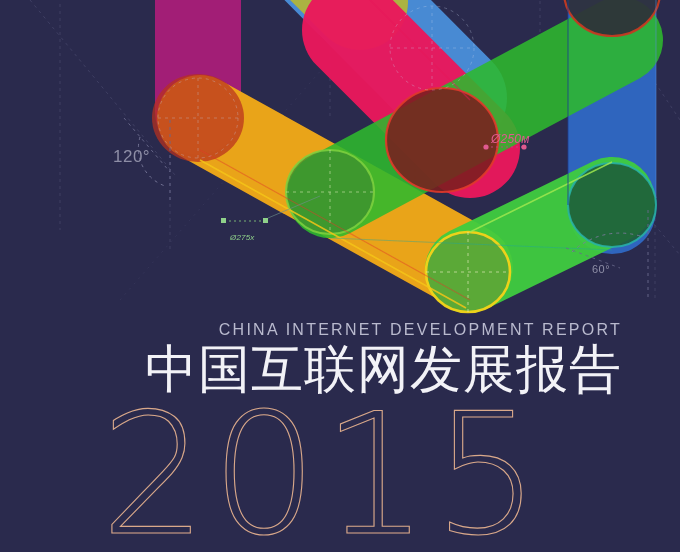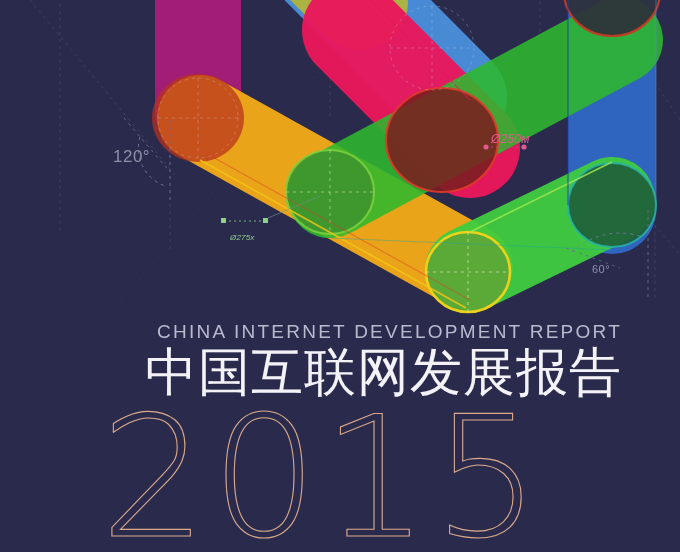--- a/index.html
+++ b/index.html
@@ -10,21 +10,21 @@
   #cover{
     position:relative;width:680px;height:552px;overflow:hidden;
     background:#2a2a4d;
   }
   #art{position:absolute;left:0;top:0;width:680px;height:552px;}
   .txtblock{
     position:absolute;right:58px;top:322px;width:600px;
     text-align:right;pointer-events:none;
   }
   .eyebrow{
-    font-size:19px;letter-spacing:2.25px;color:#b9bace;
+    font-size:16px;letter-spacing:2.25px;color:#b9bace;
     font-weight:400;line-height:1;white-space:nowrap;
     margin:0 0 4px 0;
   }
   .cntitle{
     font-size:52px;color:#f2f2f7;font-weight:300;line-height:1.05;
     letter-spacing:1px;white-space:nowrap;margin:0;
     font-family:"DejaVu Sans","Liberation Sans",sans-serif;
   }
   .yearwrap{margin-top:-6px;line-height:1;height:130px;text-align:center;}
   .yeartxt{

